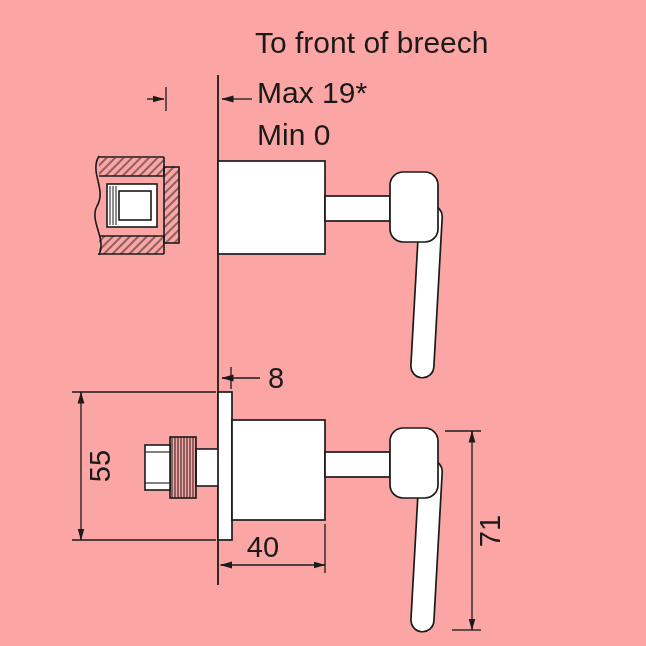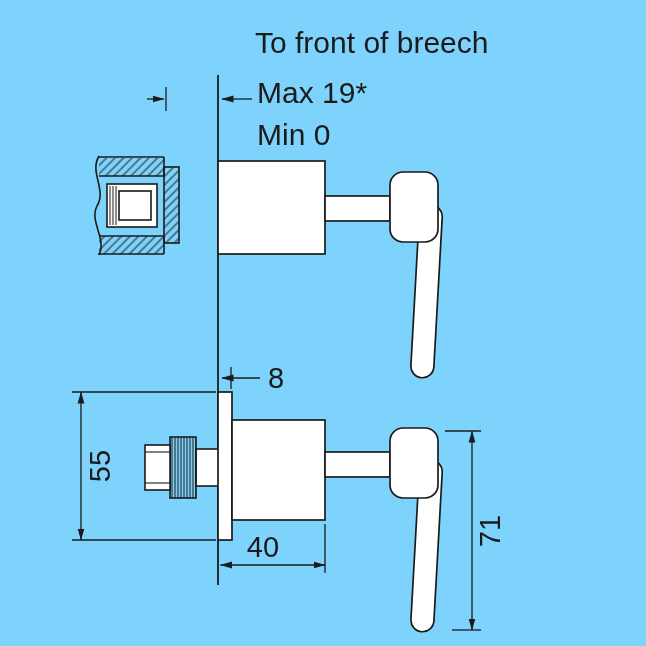--- a/index.html
+++ b/index.html
@@ -1,20 +1,20 @@
 <!DOCTYPE html>
 <html><head>
 <meta charset="utf-8">
 <style>
   html, body { margin: 0; padding: 0; background: #ffffff; }
   .canvas {
     position: relative;
     width: 646px;
     height: 646px;
-    background: #7dd3fc;
+    background: #fca5a5;
     font-family: "Liberation Sans", sans-serif;
     overflow: hidden;
     text-align: right;
   }
   svg { display: block; }
   text {
     fill: #1a1a1a;
     font-family: "Liberation Sans", sans-serif;
   }
   .lbl { font-size: 30px; }

